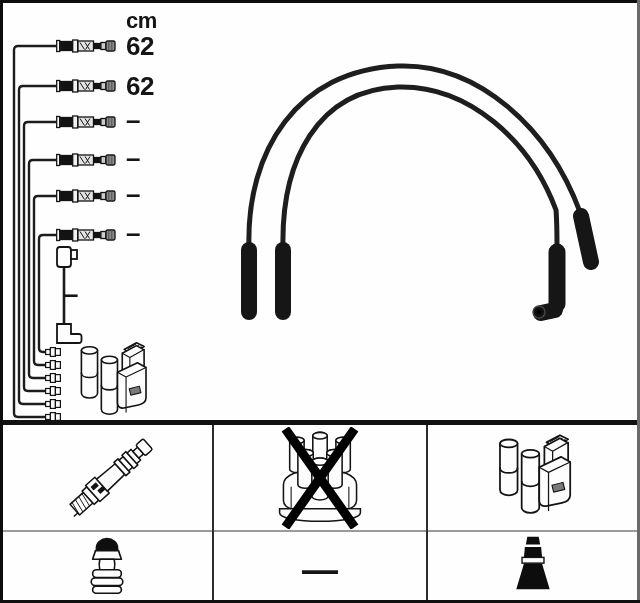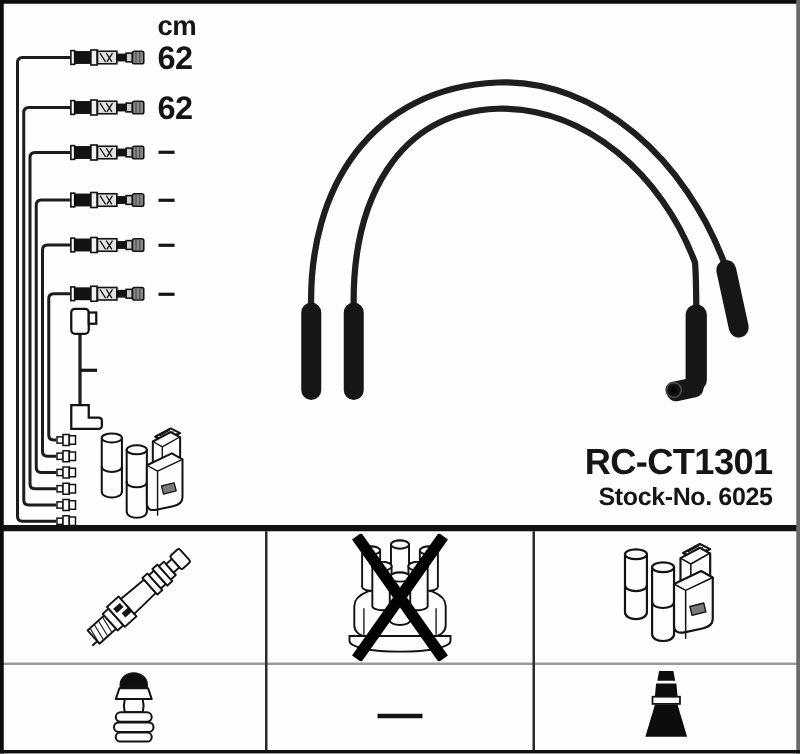--- a/index.html
+++ b/index.html
@@ -124,22 +124,20 @@
 
   <div class="abs unit-label">cm</div>
   <div class="abs val v0">62</div>
   <div class="abs val v1">62</div>
   <div class="abs val v2">–</div>
   <div class="abs val v3">–</div>
   <div class="abs val v4">–</div>
   <div class="abs val v5">–</div>
   <div class="abs link-dash">–</div>
 
-  <div class="abs part-number">RC-CT1301</div>
-  <div class="abs stock-number">Stock-No. 6025</div>
 
   <div class="abs grid-top"></div>
   <div class="abs grid-hdiv"></div>
   <div class="abs grid-v1"></div>
   <div class="abs grid-v2"></div>
 
   <svg class="abs" style="left:58px;top:428px" width="100" height="100" viewBox="0 0 112 112">
     <g transform="translate(56,58) rotate(-42)" stroke="#131313" stroke-width="1.7" fill="#fdfdfd" stroke-linejoin="round">
       <path d="M-56,5 h8 v-9" fill="none"></path>
       <rect x="-50" y="-8" width="20" height="16"></rect>

